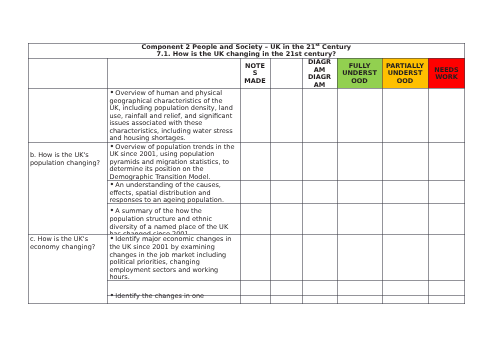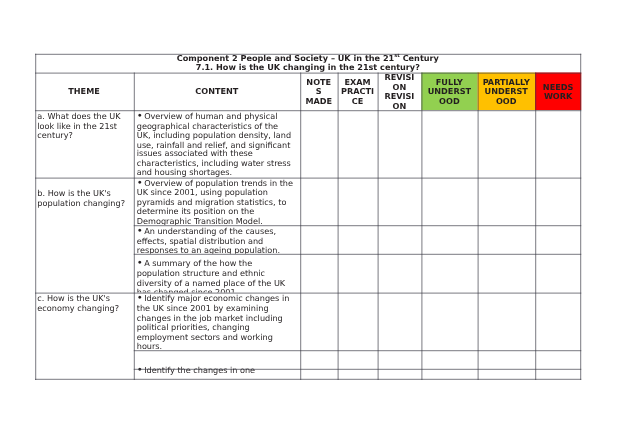--- a/index.html
+++ b/index.html
@@ -32,46 +32,34 @@
 
 <div class="page">
   <div class="tablewrap" id="tablewrap">
       <div class="swatch" style="left: 309.5px; top: 15.3px; width: 45px; height: 30.5px; background: rgb(146, 208, 80);"></div>
       <div class="swatch" style="left: 354.5px; top: 15.3px; width: 46px; height: 30.5px; background: rgb(255, 192, 0);"></div>
       <div class="swatch" style="left: 400.5px; top: 15.3px; width: 37px; height: 30.5px; background: rgb(255, 0, 0);"></div>
       <div class="cell titlecell" style="left: 0px; top: 0px; width: 437.5px; height: 15.3px; padding-top: 1.2px;">
         <div><span>Component 2 People and Society – UK in the 21</span><sup>st</sup><span> Century</span></div>
         <div>7.1. How is the UK changing in the 21st century?</div>
       </div>
-      <div class="cell hdrcell" style="left: 0px; top: 15.3px; width: 79.5px; height: 30.5px; padding-left: 2px; padding-right: 2px;">
-        <span>THEME</span>
-      </div>
-      <div class="cell hdrcell" style="left: 79.5px; top: 15.3px; width: 133px; height: 30.5px; padding-left: 2px; padding-right: 2px;">
-        <span>CONTENT</span>
-      </div>
       <div class="cell hdrcell" style="left: 212.5px; top: 15.3px; width: 30px; height: 30.5px; padding-left: 3.3px; padding-right: 3.3px;">
         <span>NOTES MADE</span>
       </div>
-      <div class="cell hdrcell" style="left: 242.5px; top: 15.3px; width: 32px; height: 30.5px; padding-left: 2.1px; padding-right: 2.1px;">
-        <span>EXAM PRACTICE</span>
-      </div>
       <div class="cell hdrcell" style="left: 274.5px; top: 15.3px; width: 35px; height: 30.5px; padding-left: 4.2px; padding-right: 4.2px;">
-        <span>REVISION REVISION</span>
+        <span>DIAGRAM DIAGRAM</span>
       </div>
       <div class="cell hdrcell" style="left: 354.5px; top: 15.3px; width: 46px; height: 30.5px; padding-left: 3.2px; padding-right: 3.2px;">
         <span>PARTIALLY UNDERSTOOD</span>
       </div>
       <div class="cell hdrcell" style="left: 309.5px; top: 15.3px; width: 45px; height: 30.5px; padding-left: 4px; padding-right: 4px;">
         <span>FULLY UNDERSTOOD</span>
       </div>
       <div class="cell hdrcell" style="left: 400.5px; top: 15.3px; width: 37px; height: 30.5px; padding-left: 4.5px; padding-right: 4.5px;">
         <span>NEEDS WORK</span>
-      </div>
-      <div class="cell bodycell theme" style="left: 0px; top: 45.8px; width: 79.5px; height: 53.7px; padding: 0px 2px 0px 2.4px; text-indent: 0px;">
-        <div style="margin-top: 1.5px;">a. What does the UK look like in the 21st century?</div>
       </div>
       <div class="cell bodycell theme" style="left: 0px; top: 108px; width: 79.5px; height: 92.3px; padding: 0px 2px 0px 2.4px; text-indent: 0px;">
         <div style="margin-top: 1.5px;">b. How is the UK's population changing?</div>
       </div>
       <div class="cell bodycell theme" style="left: 0px; top: 191.8px; width: 79.5px; height: 69.1px; padding: 0px 2px 0px 2.4px; text-indent: 0px;">
         <div style="margin-top: 1.5px;">c. How is the UK's economy changing?</div>
       </div>
       <div class="cell bodycell content" style="left: 79.5px; top: 45.8px; width: 133px; height: 53.7px; padding: 0px 5px 0px 2.4px;">
         <div style="margin-top: 1.5px;"><span class="bullet">•</span> Overview of human and physical geographical characteristics of the UK, including population density, land use, rainfall and relief, and significant issues associated with these characteristics, including water stress and housing shortages.</div>
       </div>

